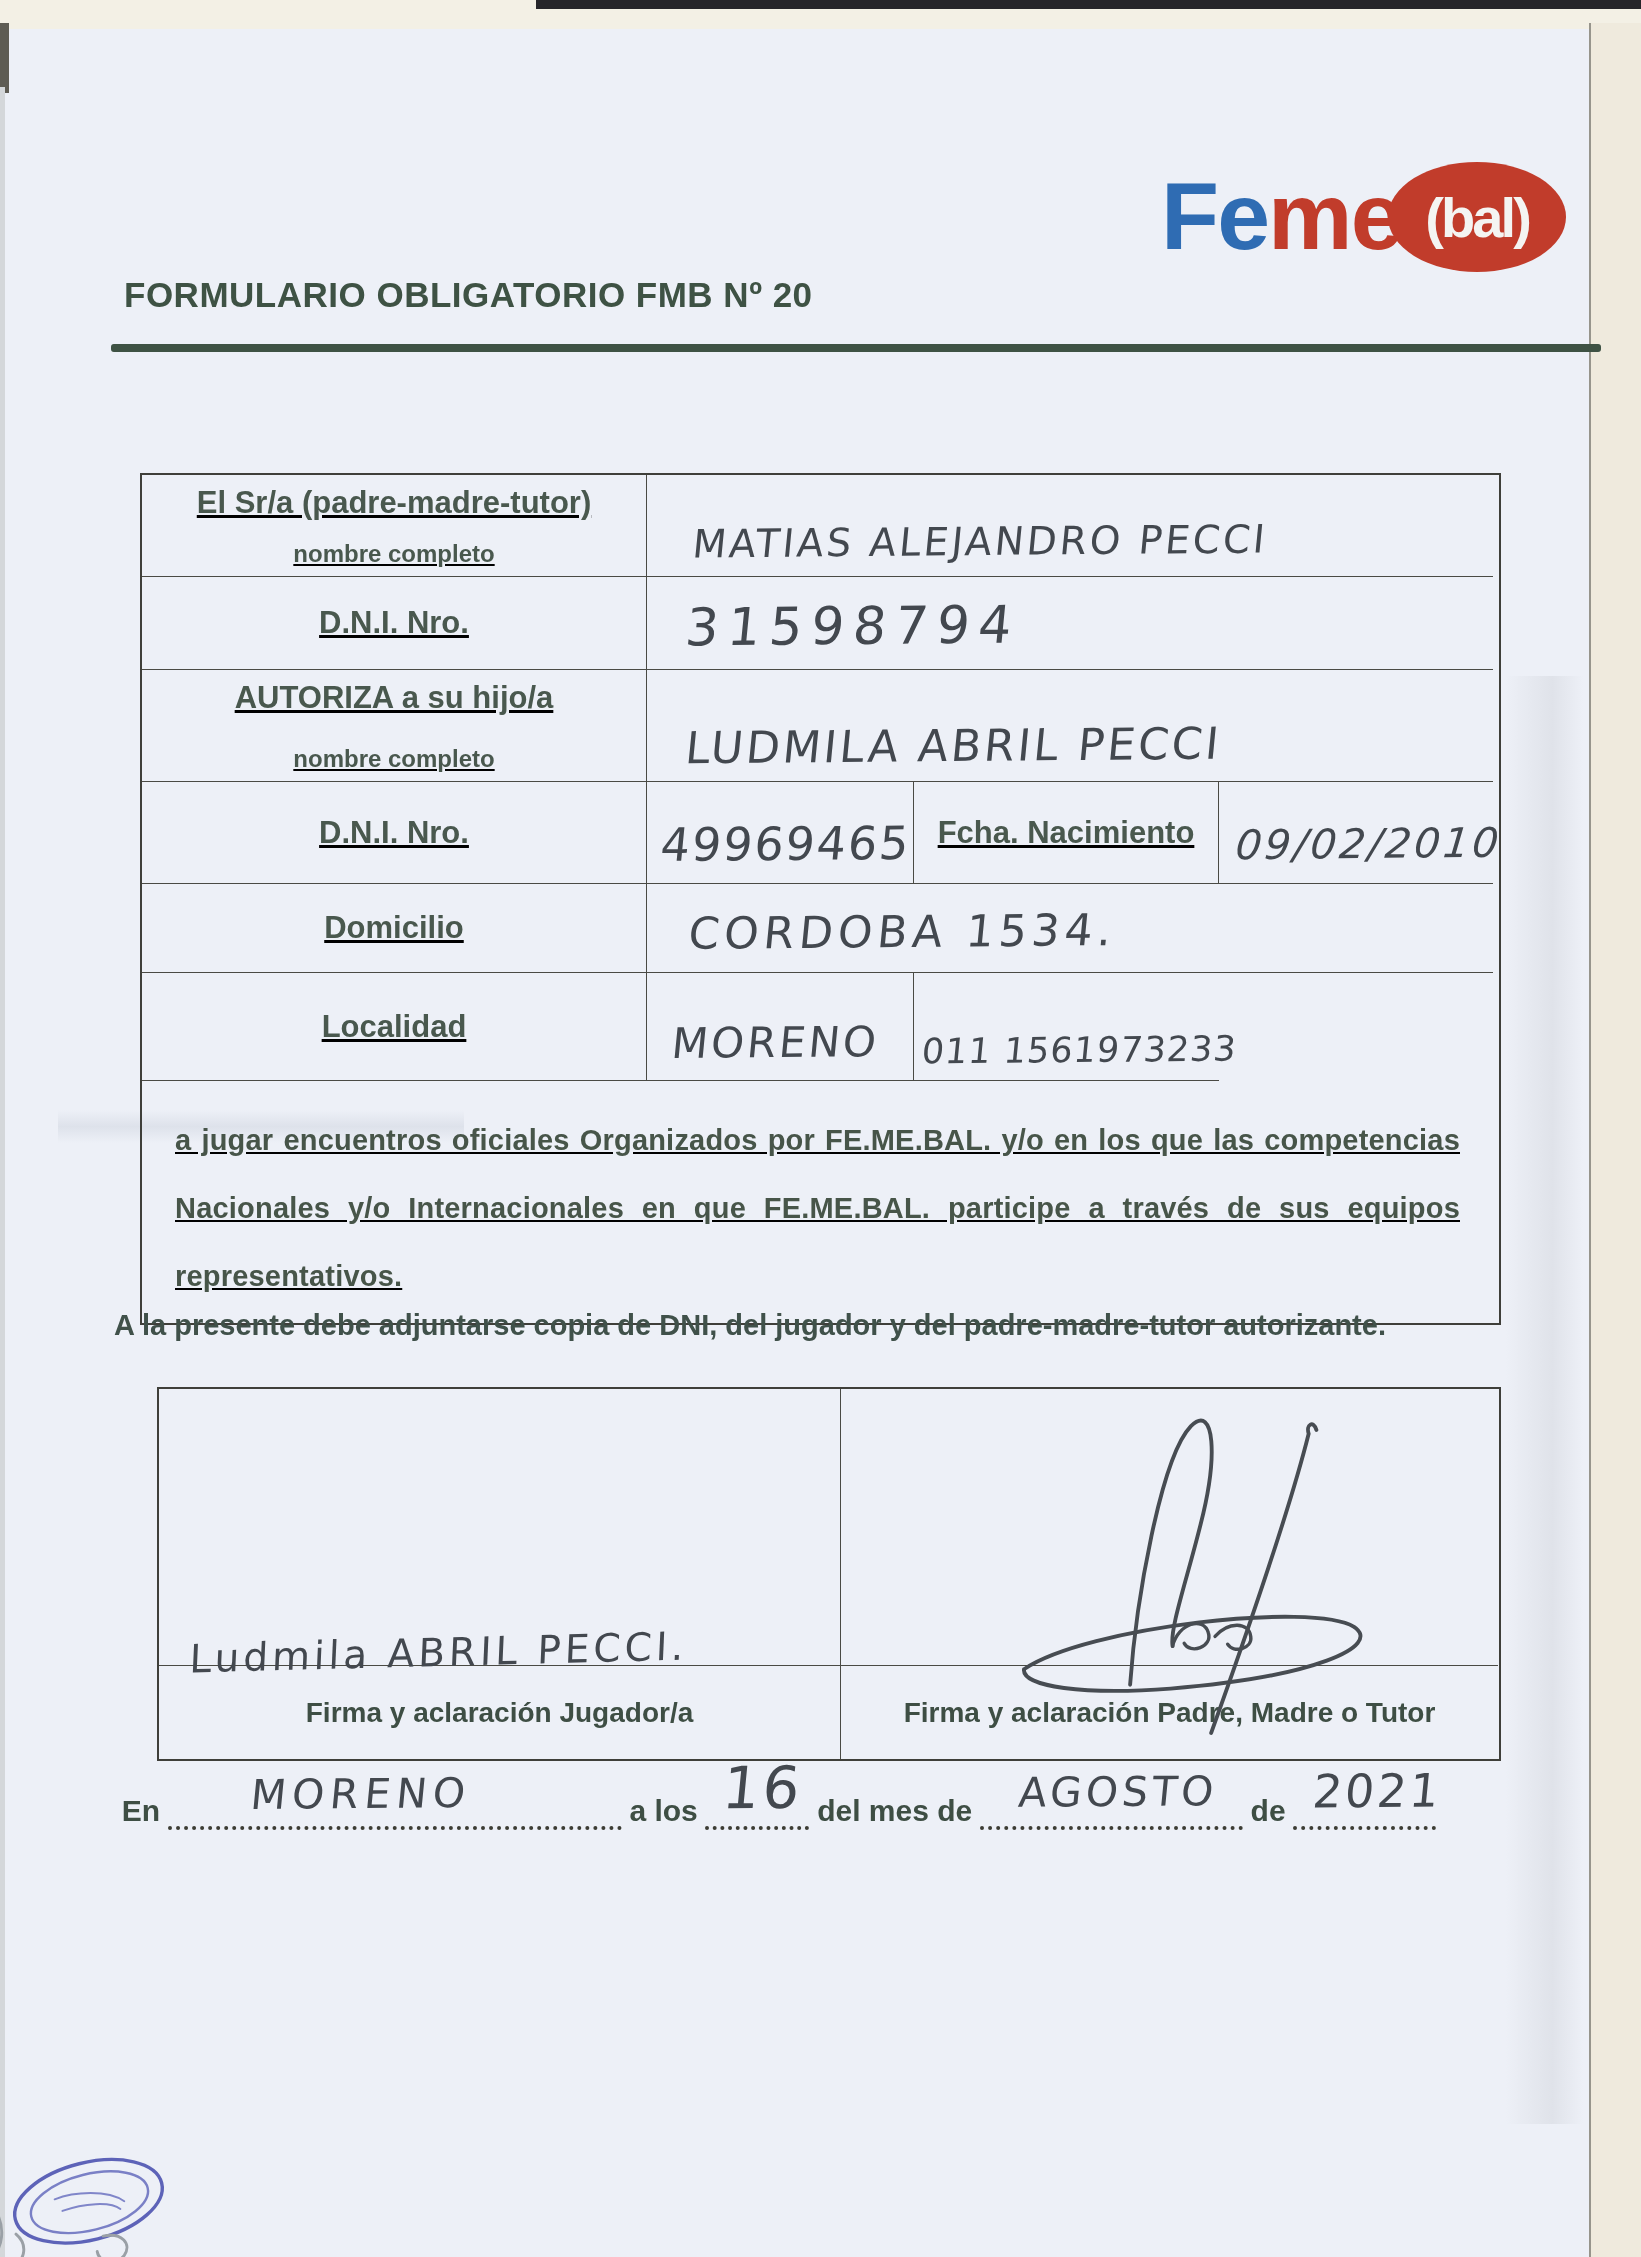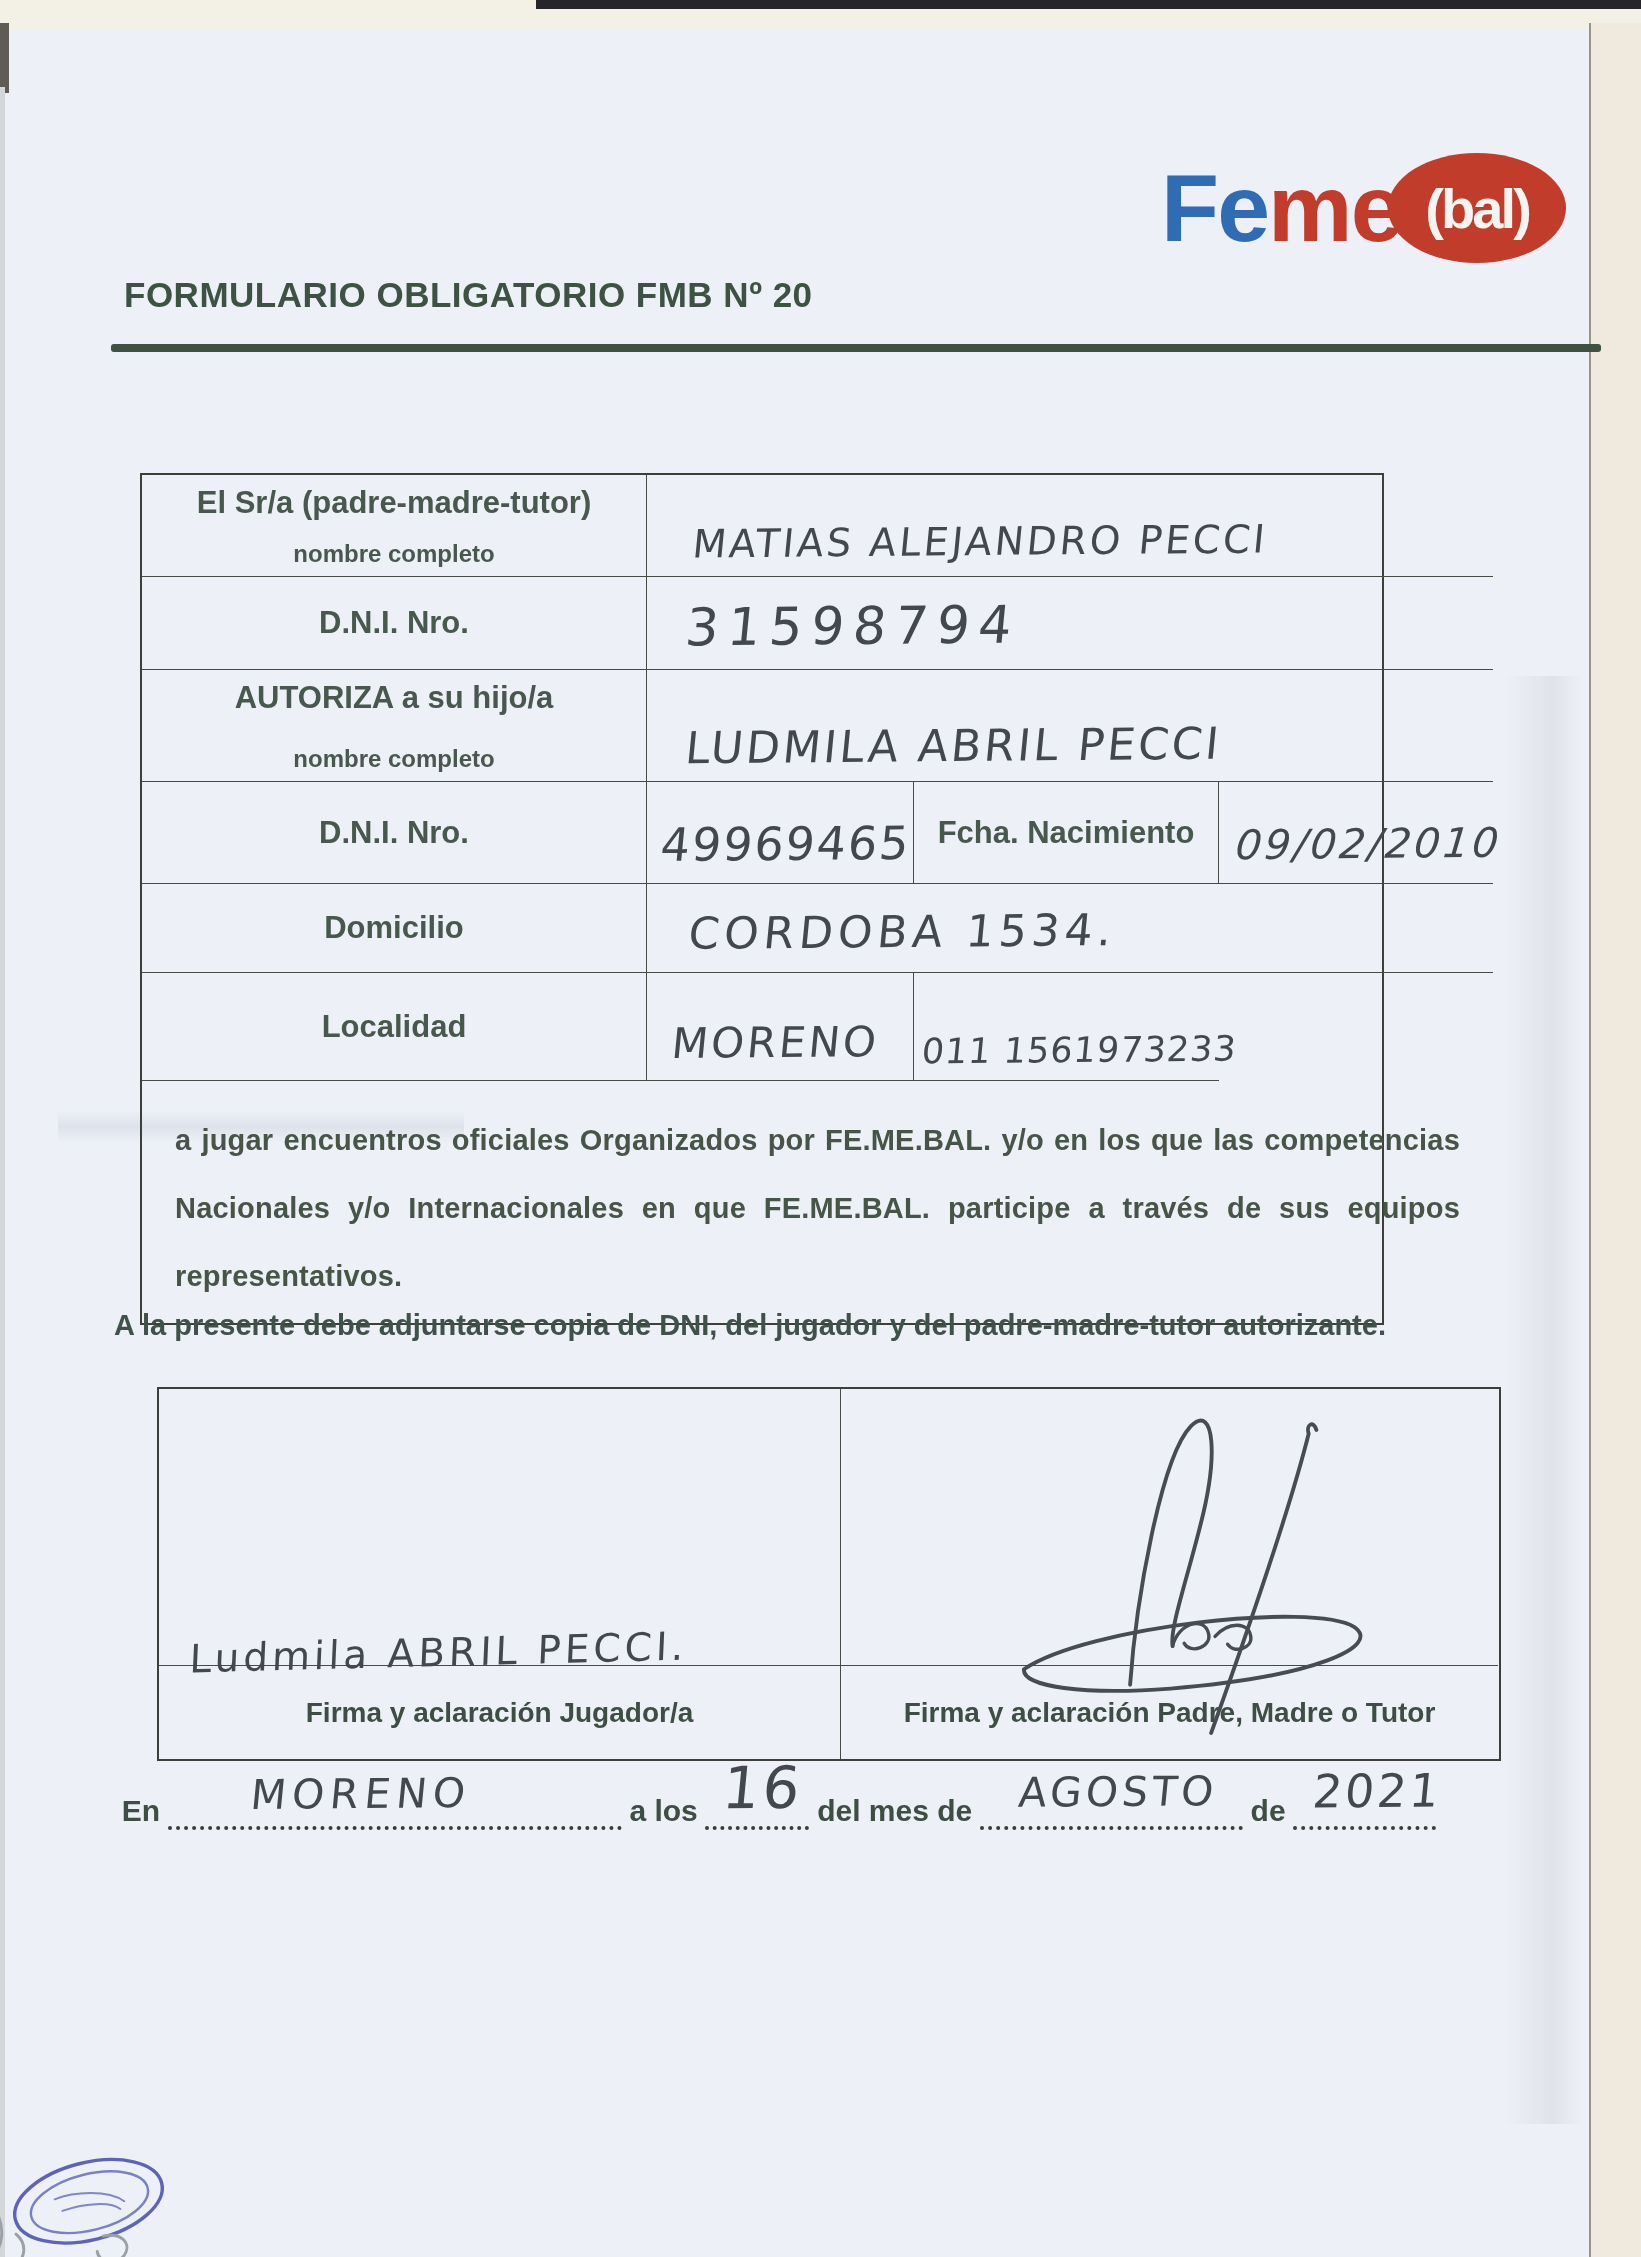--- a/index.html
+++ b/index.html
@@ -13,42 +13,42 @@
   .edge-top-dark { position:absolute; left:536px; top:0; width:1106px; height:8.7px; background:#26262a; }
   .edge-left-dark { position:absolute; left:0; top:23px; width:8.7px; height:70px; background:#5e5c54; }
   .edge-left-soft { position:absolute; left:0; top:87px; width:4.8px; height:2170px; background:#d4d7da; }
   .edge-right { position:absolute; left:1589px; top:23px; width:52px; height:2234px; background:#efeadd; border-left:2.9px solid #97958c; }
   .crease1 { position:absolute; left:58px; top:1110px; width:406px; height:33px;
     background:linear-gradient(180deg, rgba(255,255,255,0) 0%, rgba(203,209,220,0.45) 50%, rgba(255,255,255,0) 100%); }
   .crease2 { position:absolute; left:1506px; top:676px; width:77px; height:1448px;
     background:linear-gradient(90deg, rgba(255,255,255,0) 0%, rgba(210,213,220,0.5) 60%, rgba(255,255,255,0) 100%); }
 
   
-  .logo { position:absolute; left:1161px; top:153px; display:flex; align-items:center; }
+  .logo { position:absolute; left:1161px; top:162px; display:flex; align-items:flex-start; }
   .logo .fe { color:#2f6cb3; font-size:95px; font-weight:bold; letter-spacing:-1.9px; }
   .logo .me { color:#c13c2b; font-size:95px; font-weight:bold; letter-spacing:-1.9px; }
   .logo .oval {
     width:178px; height:110px; margin-left:-13.5px; background:#c13c2b; border-radius:50%;
     display:flex; align-items:center; justify-content:center;
     color:#f4f4f2; font-size:56px; font-weight:bold; letter-spacing:-2.9px;
   }
 
   
   .title { position:absolute; left:124px; top:275px; font-size:35px; font-weight:bold; 
     color:#3e5244; letter-spacing:0.5px; }
   .rule { position:absolute; left:111px; top:344px; width:1490px; height:7.7px; background:#3e5244; border-radius:2.9px; }
   .subtitle { position:absolute; left:311px; top:409px; font-size:30px; font-weight:bold; color:#3e4e44;
     border-bottom:3.9px solid #3e4e44; padding-bottom:2.9px; letter-spacing:0.2px; }
 
   
   .main-table {
-    position:absolute; left:140px; top:473px; width:1244px;
+    position:absolute; left:140px; top:473px; width:1361px;
     display:grid; grid-template-columns:505px 267px 305px 274px;
     grid-template-rows:102px 93px 112px 102px 89px 108px auto;
-    border:2.9px solid #3f3f3a; background:transparent;
+    border:2.9px solid #3f3f3a; background:transparent;text-decoration:underline;
   }
   .cell { border-right:1.9px solid #4a4a44; border-bottom:1.9px solid #4a4a44; position:relative; overflow:visible; }
   .cell.nr { border-right:none; }
   .cell.nb { border-bottom:none; }
   .span3 { grid-column:span 3; }
   .span4 { grid-column:1 / 5; }
   .label-cell { display:flex; flex-direction:column; align-items:center; justify-content:center; color:#49584e; }
   .label-main { font-size:31px; font-weight:bold; }
   .label-sub { font-size:24px; font-weight:bold; margin-top:13px; }
   .between { justify-content:space-between; padding:9.7px 0 7.7px 0; }

